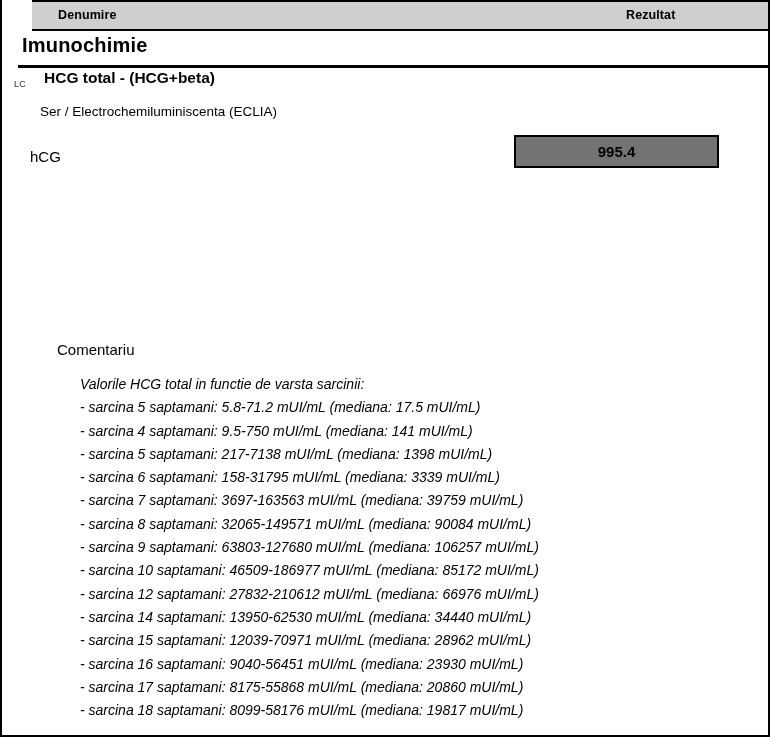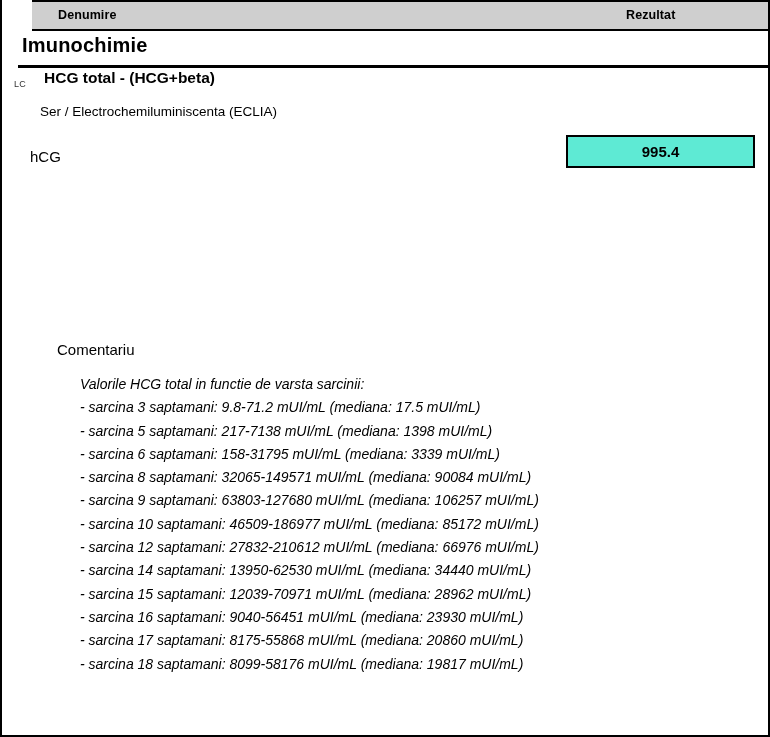--- a/index.html
+++ b/index.html
@@ -107,27 +107,27 @@
     margin-top: 8px;
   }
   .result-row .param {
     position: absolute;
     left: 28px;
     top: 13px;
     font-size: 15px;
   }
   .result-box {
     position: absolute;
-    left: 564px;
+    left: 512px;
     top: 0px;
-    width: 189px;
+    width: 205px;
     height: 33px;
     border: 2px solid #000;
     box-sizing: border-box;
-    background: #5eead4;
+    background: #737373;
   }
   .result-box .val {
     position: absolute;
     left: 0;
     right: 0;
     top: 6px;
     text-align: center;
     font-size: 15px;
     font-weight: bold;
   }
@@ -205,23 +205,25 @@
     <div class="result-box">
       <span class="val">995.4</span>
     </div>
     <span class="unit">mU</span>
   </div>
 
   <div class="comment-wrap">
     <span class="comment-title">Comentariu</span>
     <div class="comment-lines">
       <div class="cline">Valorile HCG total in functie de varsta sarcinii:</div>
-      <div class="cline">- sarcina 3 saptamani: 9.8-71.2 mUI/mL (mediana: 17.5 mUI/mL)</div>
+      <div class="cline">- sarcina 5 saptamani: 5.8-71.2 mUI/mL (mediana: 17.5 mUI/mL)</div>
+      <div class="cline">- sarcina 4 saptamani: 9.5-750 mUI/mL (mediana: 141 mUI/mL)</div>
       <div class="cline">- sarcina 5 saptamani: 217-7138 mUI/mL (mediana: 1398 mUI/mL)</div>
       <div class="cline">- sarcina 6 saptamani: 158-31795 mUI/mL (mediana: 3339 mUI/mL)</div>
+      <div class="cline">- sarcina 7 saptamani: 3697-163563 mUI/mL (mediana: 39759 mUI/mL)</div>
       <div class="cline">- sarcina 8 saptamani: 32065-149571 mUI/mL (mediana: 90084 mUI/mL)</div>
       <div class="cline">- sarcina 9 saptamani: 63803-127680 mUI/mL (mediana: 106257 mUI/mL)</div>
       <div class="cline">- sarcina 10 saptamani: 46509-186977 mUI/mL (mediana: 85172 mUI/mL)</div>
       <div class="cline">- sarcina 12 saptamani: 27832-210612 mUI/mL (mediana: 66976 mUI/mL)</div>
       <div class="cline">- sarcina 14 saptamani: 13950-62530 mUI/mL (mediana: 34440 mUI/mL)</div>
       <div class="cline">- sarcina 15 saptamani: 12039-70971 mUI/mL (mediana: 28962 mUI/mL)</div>
       <div class="cline">- sarcina 16 saptamani: 9040-56451 mUI/mL (mediana: 23930 mUI/mL)</div>
       <div class="cline">- sarcina 17 saptamani: 8175-55868 mUI/mL (mediana: 20860 mUI/mL)</div>
       <div class="cline">- sarcina 18 saptamani: 8099-58176 mUI/mL (mediana: 19817 mUI/mL)</div>
     </div>

